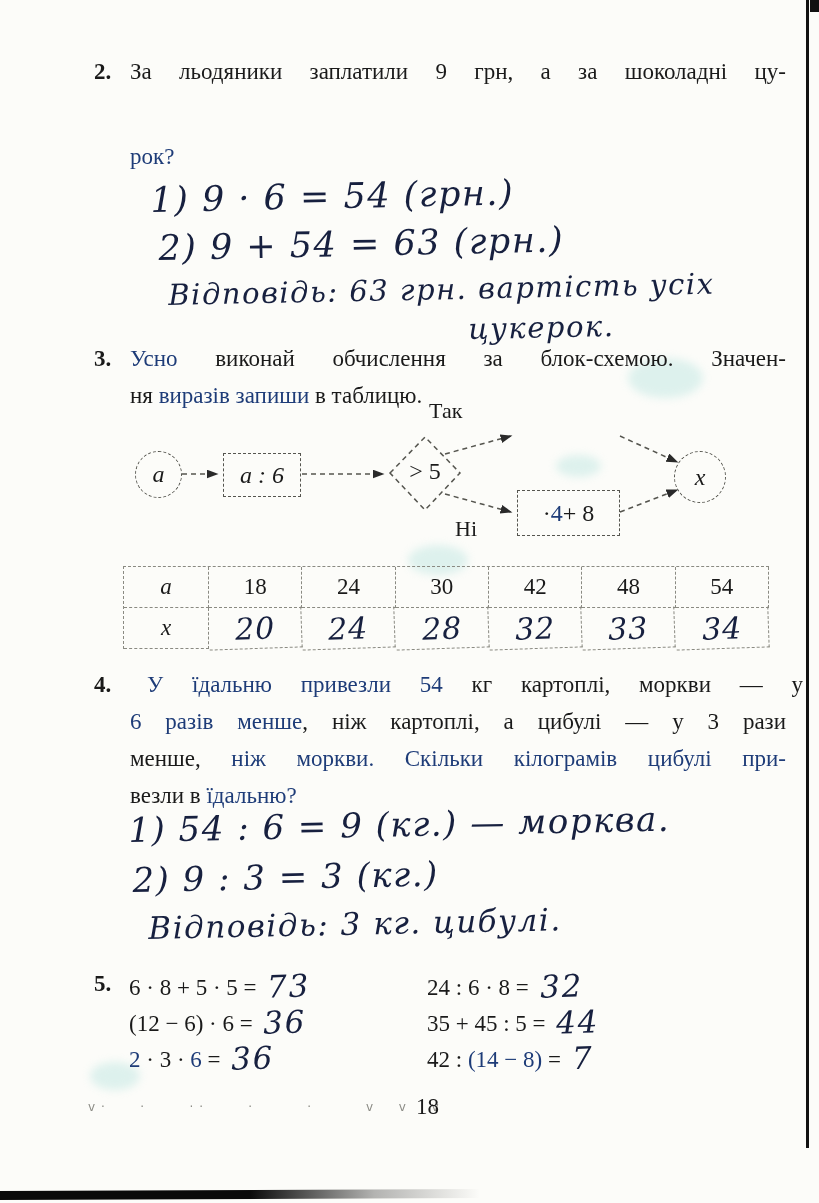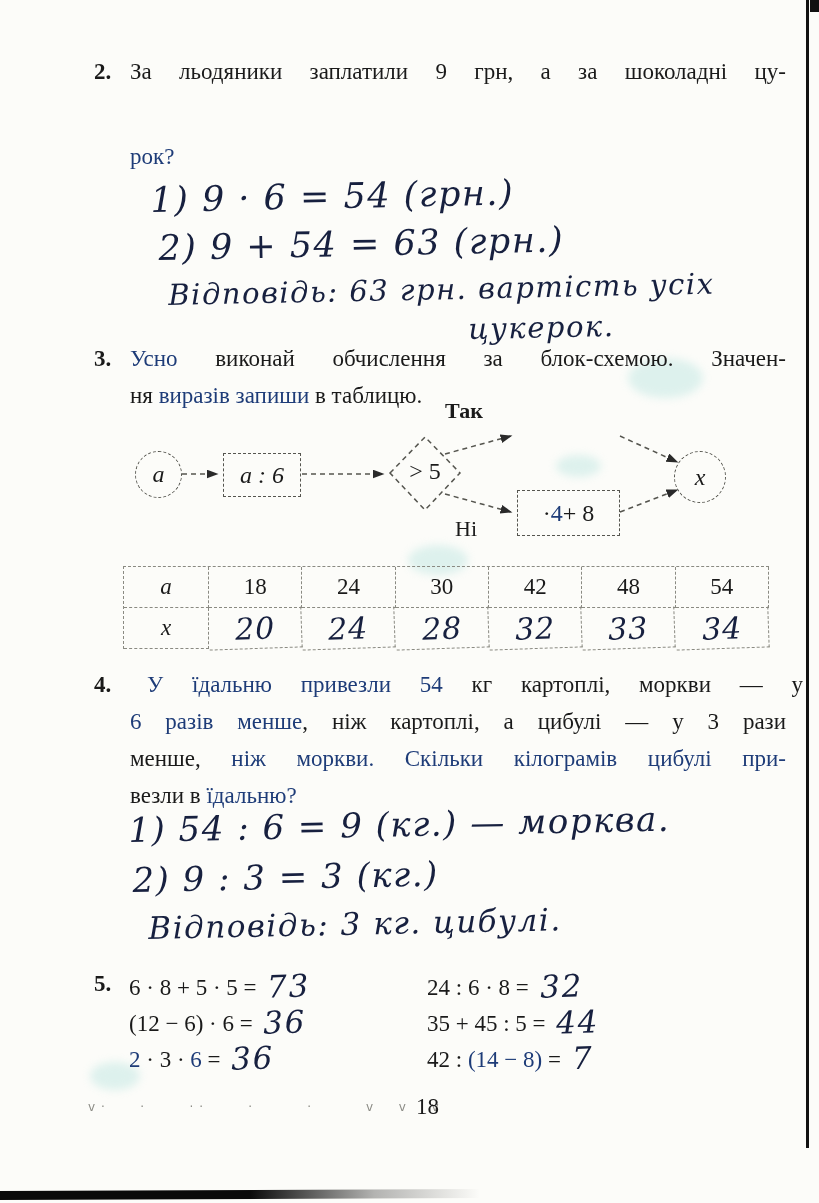--- a/index.html
+++ b/index.html
@@ -109,21 +109,21 @@
         <line x1="320" y1="56" x2="386" y2="38" marker-end="url(#ah)"></line>
         <line x1="320" y1="96" x2="386" y2="114" marker-end="url(#ah)"></line>
         <line x1="495" y1="38" x2="552" y2="64" marker-end="url(#ah)"></line>
         <line x1="495" y1="114" x2="552" y2="92" marker-end="url(#ah)"></line>
         <polygon points="265,75 300,39 335,75 300,112"></polygon>
       </g>
     </svg>
     <div class="fnode fcircle" style="left:10px;top:53px;width:45px;height:45px;">a</div>
     <div class="fnode" style="left:98px;top:55px;width:76px;height:42px;font-style:italic;">a : 6</div>
     <div class="fcond" style="left:270px;top:60px;width:60px;">&gt; 5</div>
-    <div class="flabel" style="left:320px;top:0px;font-weight:bold;">Так</div>
+    <div class="flabel" style="left:304px;top:0px;">Так</div>
     <div class="flabel" style="left:330px;top:118px;">Ні</div>
     <div class="fnode" style="left:392px;top:92px;width:101px;height:44px;">
         <span class="sg">· </span>
         <span class="sg bl">4</span>
         <span class="sg"> + 8</span>
       </div>
     <div class="fnode fcircle" style="left:549px;top:53px;width:50px;height:50px;">x</div>
   </div>
 
   <div class="vtable">

